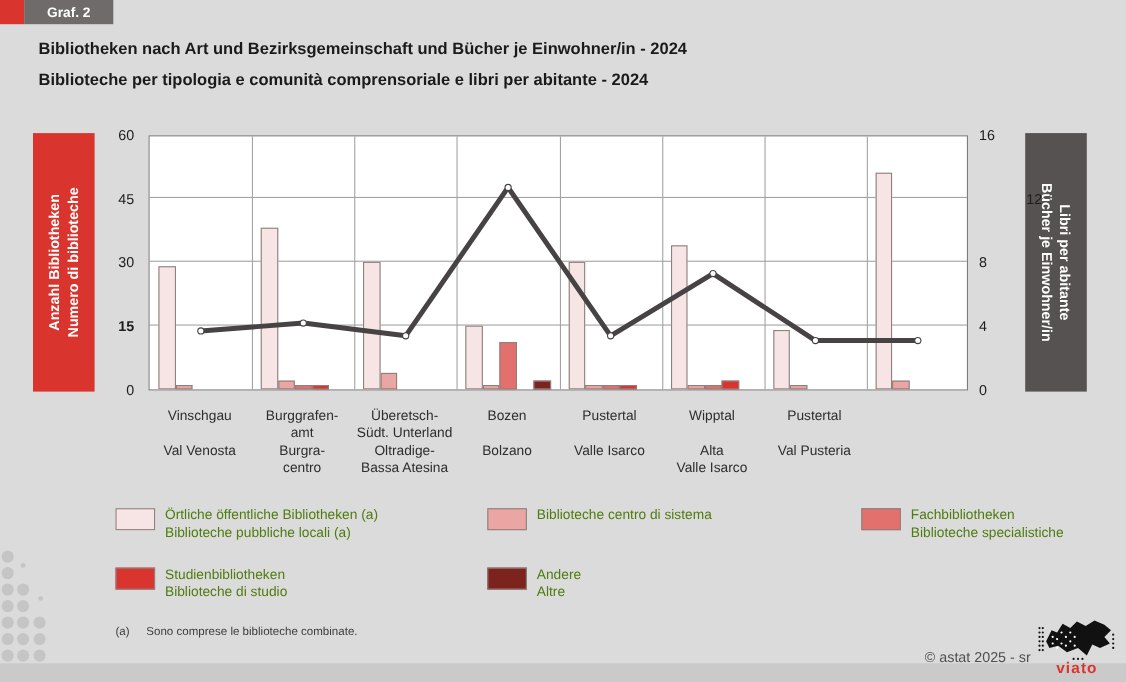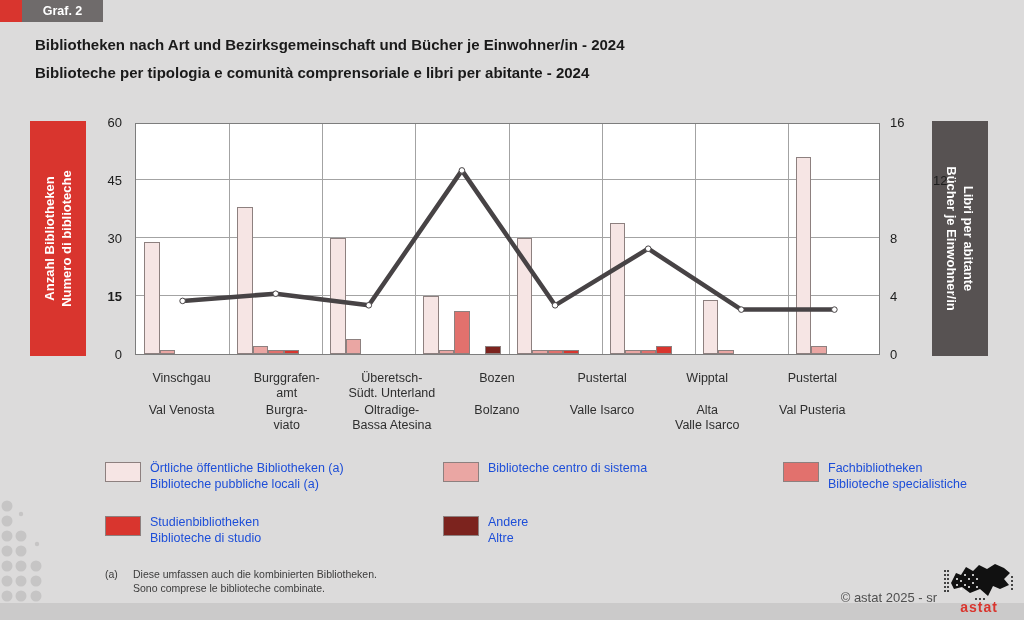--- a/index.html
+++ b/index.html
@@ -32,29 +32,29 @@
   .vgrid { position:absolute; top:0; width:1px; height:100%; background:#a3a3a3; }
   .bar   { position:absolute; bottom:0; border:1px solid #8d807f; }
   .line-layer { position:absolute; left:0; top:0; }
 
   .tick { position:absolute; font-size:13px; color:#1d1d1d; line-height:16px; }
   .tick-left  { width:34px; text-align:right; }
   .tick-right { text-align:center; }
   #left-ticks  { position:absolute; left:88px; top:0; width:34px; height:620px; }
   #right-ticks { position:absolute; left:890px; top:0; width:34px; height:620px; }
 
-  #cat-labels { position:absolute; left:135px; top:371px; width:745px; display:flex;gap:12px; }
+  #cat-labels { position:absolute; left:135px; top:371px; width:745px; display:flex; }
   .cat-cell { width:93.125px; text-align:center; font-size:12.5px; color:#2e2e2e; line-height:15px; }
   .cat-de { min-height:30px; }
   .cat-it { margin-top:2px; }
 
   #legend { position:absolute; left:0; top:0; width:1024px; height:0; }
   .legend-item { position:absolute; }
   .legend-swatch { position:absolute; left:0; top:2px; width:36px; height:20px; border:1px solid #8d807f; }
-  .legend-text { position:absolute; left:45px; top:0; font-size:12.5px; line-height:16px; color:#1d4ed8; white-space:nowrap; }
+  .legend-text { position:absolute; left:45px; top:0; font-size:12.5px; line-height:16px; color:#4d7c0f; white-space:nowrap; }
 
   .footnote { position:absolute; left:105px; top:567px; display:flex; font-size:10.5px; color:#3c3c3c; line-height:14px; }
   .footnote .marker { width:28px; }
 
   .copyright { position:absolute; left:800px; top:590px; width:137px; text-align:right;
                font-size:13px; color:#4f4f4f; white-space:nowrap; }
 
   .logo { position:absolute; left:943px; top:561px; width:72px; height:55px; text-align:center; }
   .logo-text { position:absolute; left:0; top:38px; width:72px; font-size:14px; font-weight:bold; color:#d9352e; letter-spacing:1px; }
 
@@ -162,21 +162,21 @@
           <div>Val Venosta</div>
         </div>
       </div>
       <div class="cat-cell">
         <div class="cat-de">
           <div>Burggrafen-</div>
           <div>amt</div>
         </div>
         <div class="cat-it">
           <div>Burgra-</div>
-          <div>viato</div>
+          <div>centro</div>
         </div>
       </div>
       <div class="cat-cell">
         <div class="cat-de">
           <div>Überetsch-</div>
           <div>Südt. Unterland</div>
         </div>
         <div class="cat-it">
           <div>Oltradige-</div>
           <div>Bassa Atesina</div>
@@ -250,21 +250,20 @@
         <div class="legend-text">
           <div>Andere</div>
           <div>Altre</div>
         </div>
       </div>
     </div>
 
   <div class="footnote">
     <div class="marker">(a)</div>
     <div>
-      <div>Diese umfassen auch die kombinierten Bibliotheken.</div>
       <div>Sono comprese le biblioteche combinate.</div>
     </div>
   </div>
 
   <div class="copyright">© astat 2025 - sr</div>
 
   <div class="logo">
     <svg width="72" height="40" viewBox="0 0 72 40">
       <path d="M8,22 L13,12 L18,14 L23,6 L30,10 L36,4 L44,8 L52,3 L61,7 L67,12 L61,18 L66,24 L57,28 L50,25 L45,35 L37,28 L27,32 L19,26 L11,28 Z" fill="#111111"></path>
       <g fill="#111111">
@@ -296,21 +295,21 @@
         <circle cx="14" cy="24" r="1"></circle>
           <circle cx="22" cy="24" r="1"></circle>
           <circle cx="30" cy="22" r="1"></circle>
           <circle cx="26" cy="26" r="1"></circle>
         <circle cx="30" cy="14" r="1"></circle>
           <circle cx="34" cy="18" r="1"></circle>
           <circle cx="34" cy="26" r="1"></circle>
           <circle cx="18" cy="28" r="1"></circle>
       </g>
     </svg>
-    <div class="logo-text">astat</div>
+    <div class="logo-text">viato</div>
   </div>
 
   <svg class="corner-dots" width="60" height="105">
     <g fill="#c6c5c5">
       <circle cx="7" cy="8" r="5.5"></circle>
         <circle cx="7" cy="23" r="5.5"></circle>
         <circle cx="7" cy="38" r="5.5"></circle>
       <circle cx="7" cy="53" r="5.5"></circle>
         <circle cx="7" cy="68" r="5.5"></circle>
         <circle cx="7" cy="83" r="5.5"></circle>

